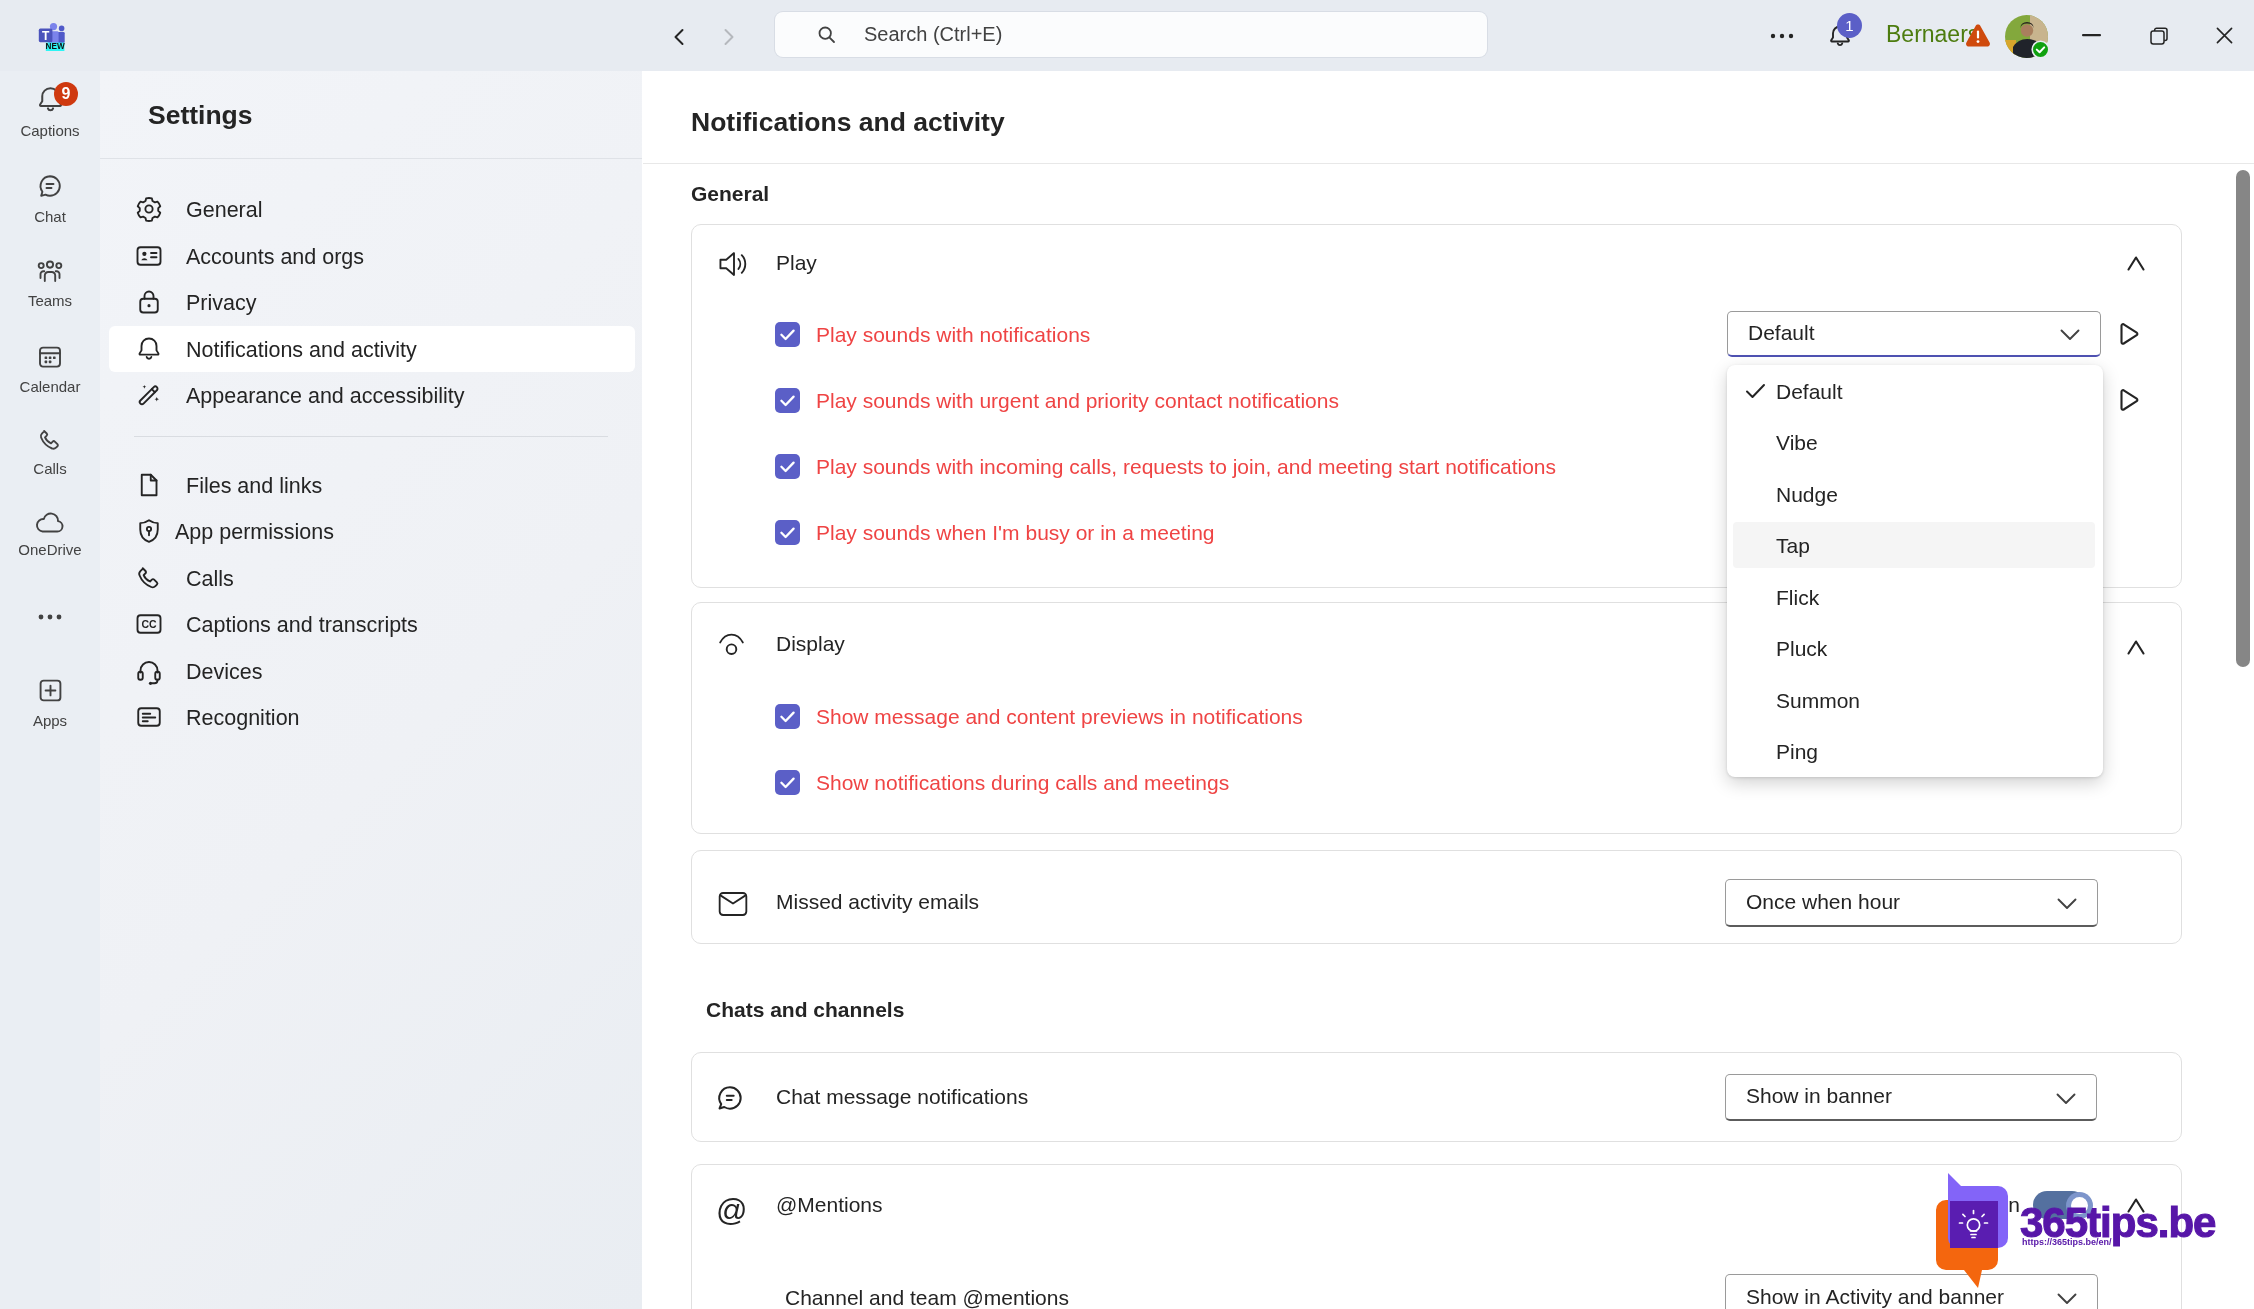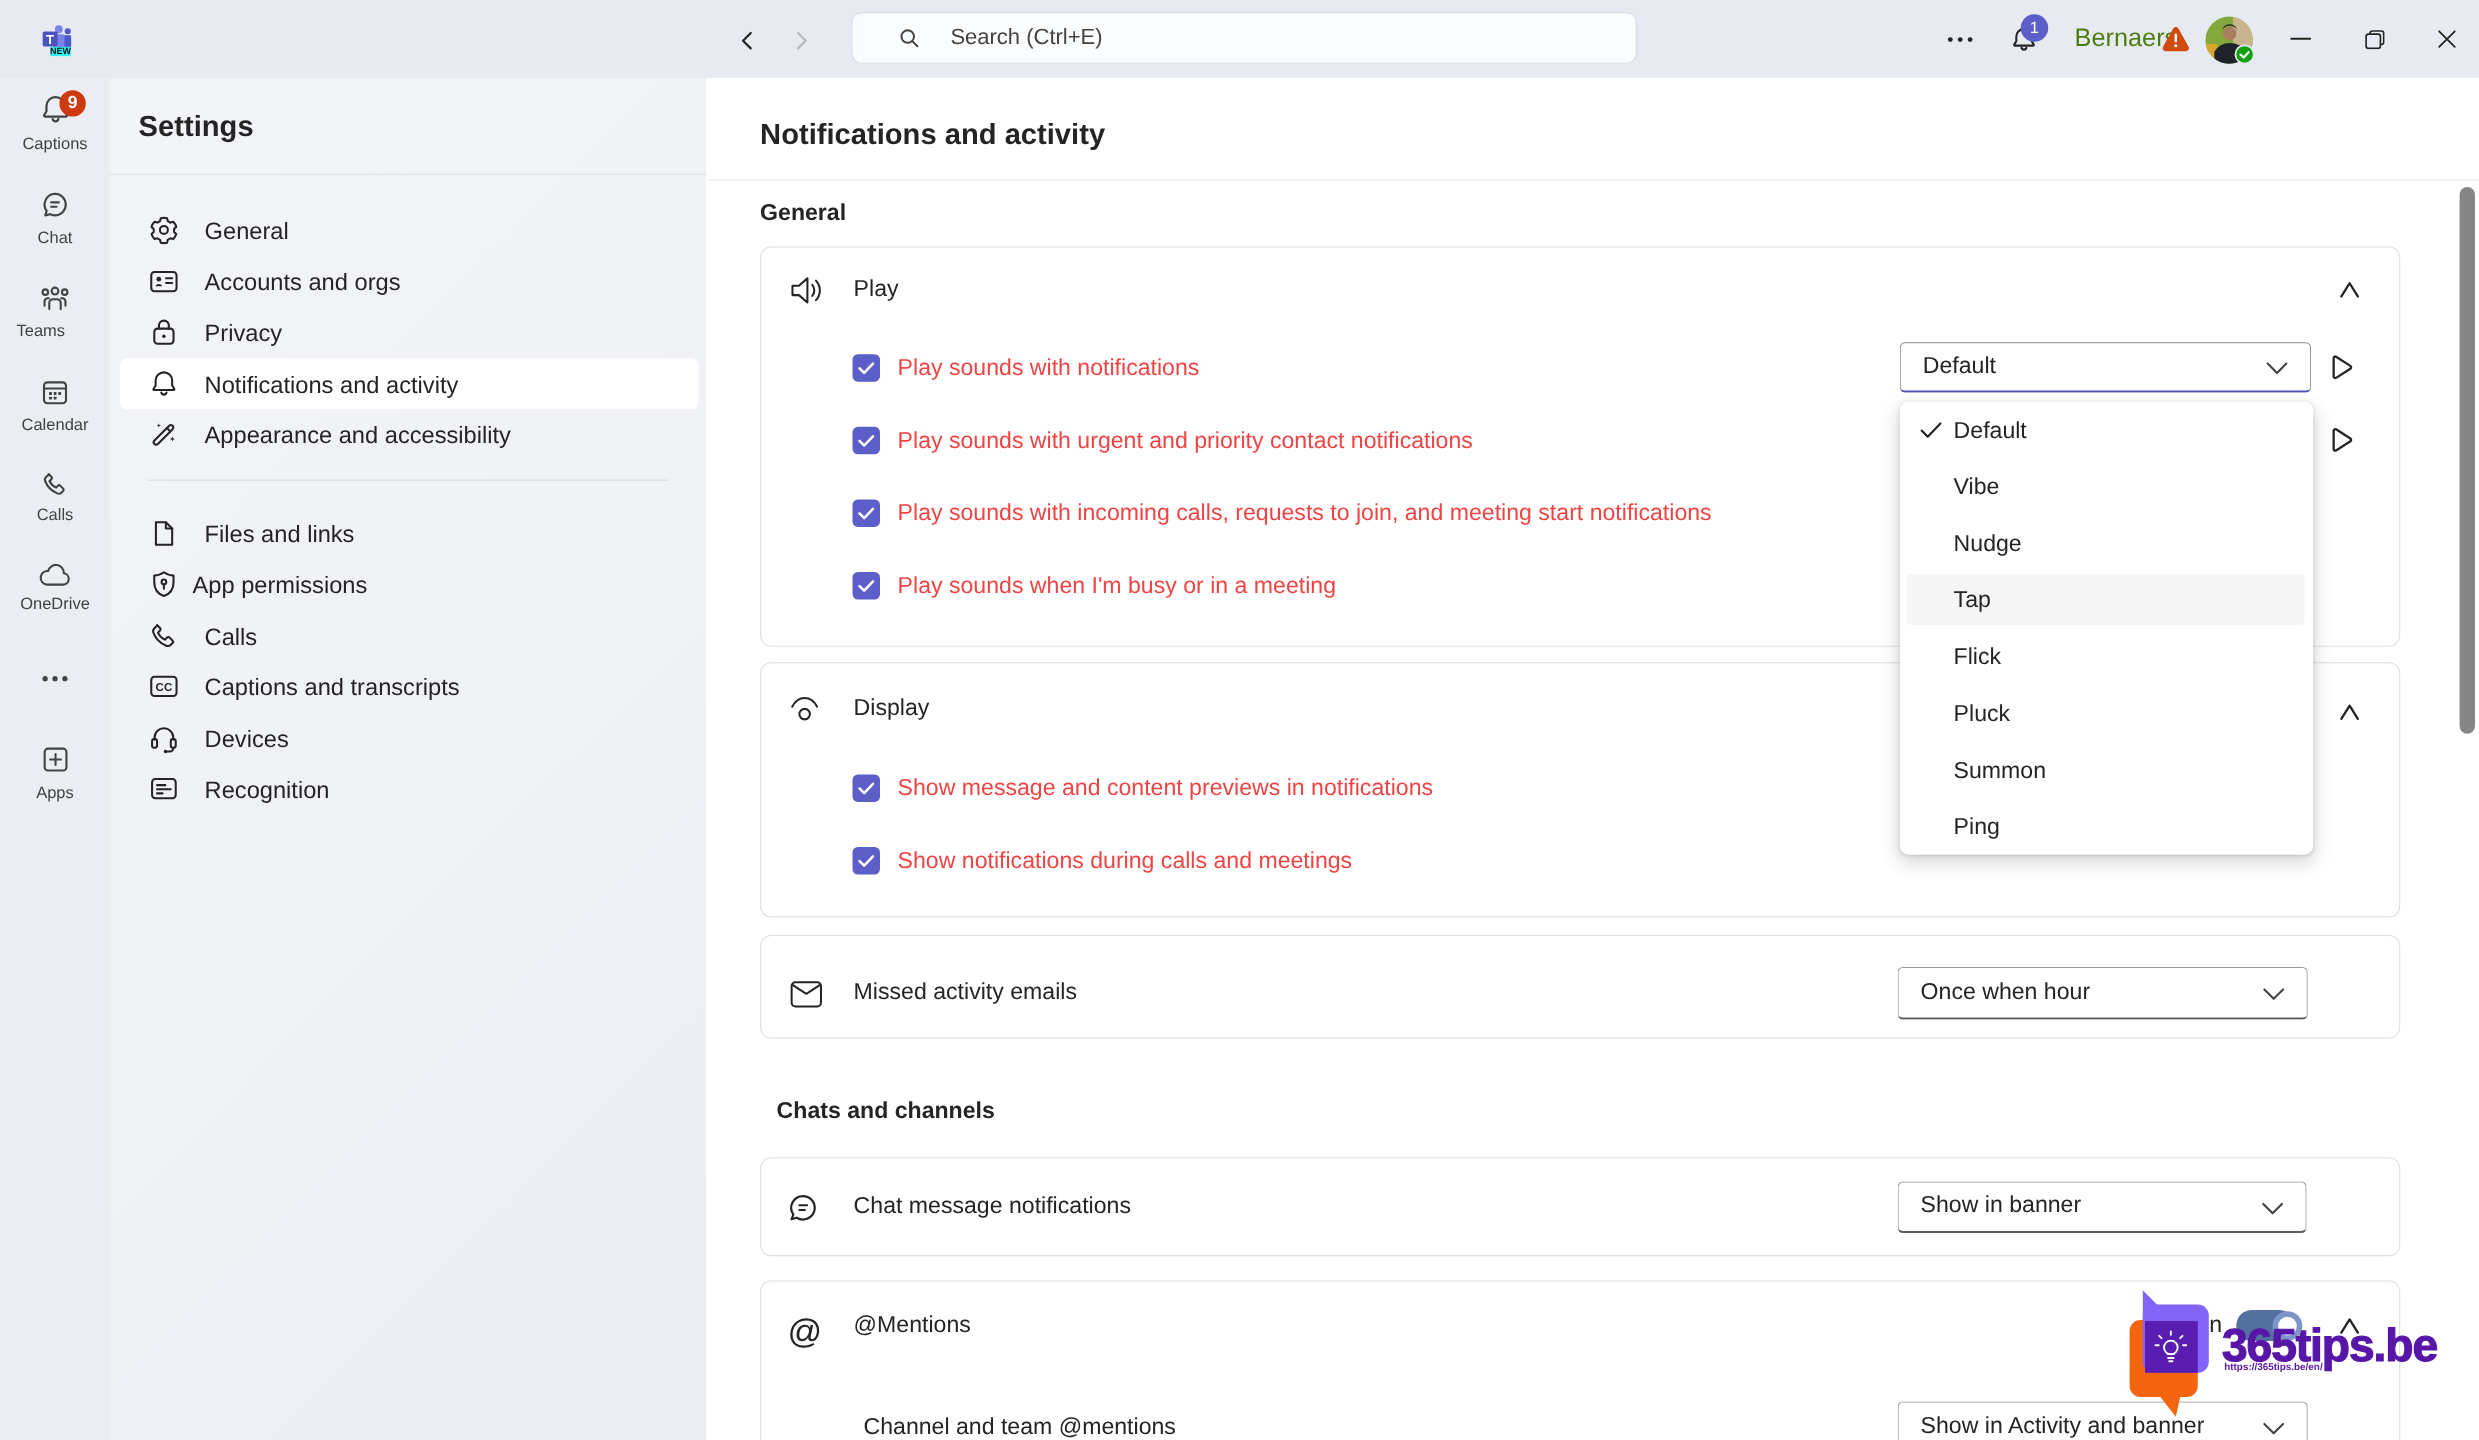--- a/index.html
+++ b/index.html
@@ -108,21 +108,21 @@
     </svg>
   <div class="abs" style="left:0;top:208px;width:100px;text-align:center">Chat</div>
   <svg class="abs" style="left:34px;top:257px" width="32" height="30" viewBox="0 0 32 30" fill="none" stroke="#424242" stroke-width="1.9" stroke-linecap="round" stroke-linejoin="round">
       <circle cx="16" cy="7.6" r="3.1"></circle>
       <circle cx="7.2" cy="8.6" r="2.5"></circle>
       <circle cx="24.8" cy="8.6" r="2.5"></circle>
       <path d="M10.8 24 v-5.6 a3.4 3.4 0 0 1 3.4-3.4 h3.6 a3.4 3.4 0 0 1 3.4 3.4 V24"></path>
       <path d="M6.5 21 v-3.9 a2.9 2.9 0 0 1 2.9-2.9 h.9"></path>
       <path d="M25.5 21 v-3.9 a2.9 2.9 0 0 0-2.9-2.9 h-.9"></path>
     </svg>
-  <div class="abs" style="left:15px;top:292px;width:100px;text-align:left">Teams</div>
+  <div class="abs" style="left:0;top:292px;width:100px;text-align:center">Teams</div>
   <svg class="abs" style="left:36px;top:343px" width="28" height="28" viewBox="0 0 28 28" fill="none" stroke="#424242" stroke-width="1.9" stroke-linecap="round" stroke-linejoin="round">
       <rect x="4" y="4.6" width="20" height="19" rx="3"></rect>
       <path d="M4 10.2 L24 10.2"></path>
       <g fill="#424242" stroke="none">
         <rect x="8.6" y="13.4" width="2.6" height="2.6" rx=".6"></rect>
         <rect x="12.8" y="13.4" width="2.6" height="2.6" rx=".6"></rect>
         <rect x="17" y="13.4" width="2.6" height="2.6" rx=".6"></rect>
         <rect x="8.6" y="17.6" width="2.6" height="2.6" rx=".6"></rect>
         <rect x="12.8" y="17.6" width="2.6" height="2.6" rx=".6"></rect>
       </g>
@@ -141,21 +141,21 @@
       <circle cx="14" cy="5" r="2.4" fill="#424242"></circle>
       <circle cx="23" cy="5" r="2.4" fill="#424242"></circle>
     </svg>
   <svg class="abs" style="left:37px;top:677px" width="27" height="27" viewBox="0 0 27 27" fill="none" stroke="#424242" stroke-width="1.9" stroke-linecap="round" stroke-linejoin="round">
       <rect x="3.6" y="3.6" width="19.8" height="19.8" rx="3"></rect>
       <path d="M13.5 8.6 L13.5 18.4 M8.6 13.5 L18.4 13.5"></path>
     </svg>
   <div class="abs" style="left:0;top:712px;width:100px;text-align:center">Apps</div>
 </div>
 
-<div class="abs" style="left:126px;top:100px;font-size:26.5px;font-weight:bold;color:#242424">Settings</div>
+<div class="abs" style="left:148px;top:100px;font-size:26.5px;font-weight:bold;color:#242424">Settings</div>
 <div class="abs" style="left:100px;top:158px;width:542px;height:1px;background:#dfe2e7"></div>
 <div class="abs" style="left:109px;top:326px;width:526px;height:46px;background:#fff;border-radius:6px"></div>
 <div class="abs" style="left:134px;top:436px;width:474px;height:1px;background:#d9dce1"></div>
 <svg class="abs" style="left:134px;top:194px" width="30" height="30" viewBox="0 0 24 24" fill="none" stroke="#242424" stroke-width="1.5" stroke-linecap="round" stroke-linejoin="round">
     <circle cx="12" cy="12" r="2.9"></circle>
     <path d="M12 3.2c.8 0 1.6.1 2.3.3l.5 2.1 1.9 1.1 2.1-.6c1 1 1.8 2.3 2.2 3.7l-1.6 1.5v2.2l1.6 1.5c-.4 1.4-1.2 2.7-2.2 3.7l-2.1-.6-1.9 1.1-.5 2.1c-.7.2-1.5.3-2.3.3s-1.6-.1-2.3-.3l-.5-2.1-1.9-1.1-2.1.6c-1-1-1.8-2.3-2.2-3.7l1.6-1.5v-2.2L3.0 9.8c.4-1.4 1.2-2.7 2.2-3.7l2.1.6 1.9-1.1.5-2.1c.7-.2 1.5-.3 2.3-.3z"></path>
   </svg>
 <div class="navtxt" style="left:186px;top:198px">General</div>
 <svg class="abs" style="left:134px;top:241px" width="30" height="30" viewBox="0 0 24 24" fill="none" stroke="#242424" stroke-width="1.5" stroke-linecap="round" stroke-linejoin="round">
     <rect x="2.8" y="5" width="18.4" height="14" rx="2.4"></rect>

